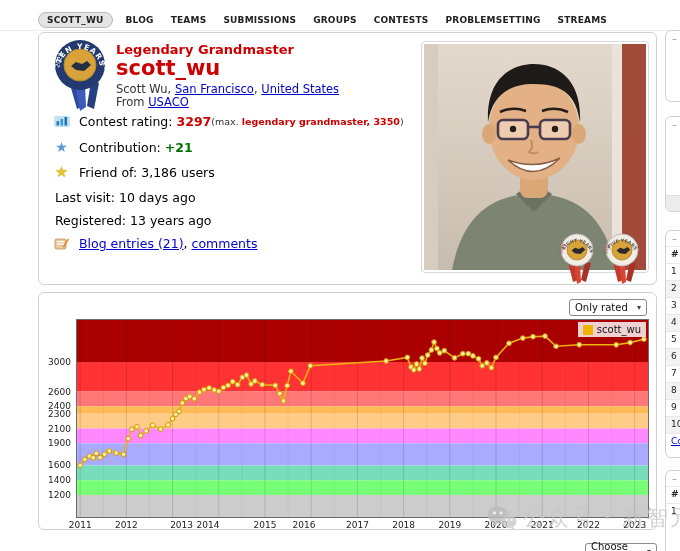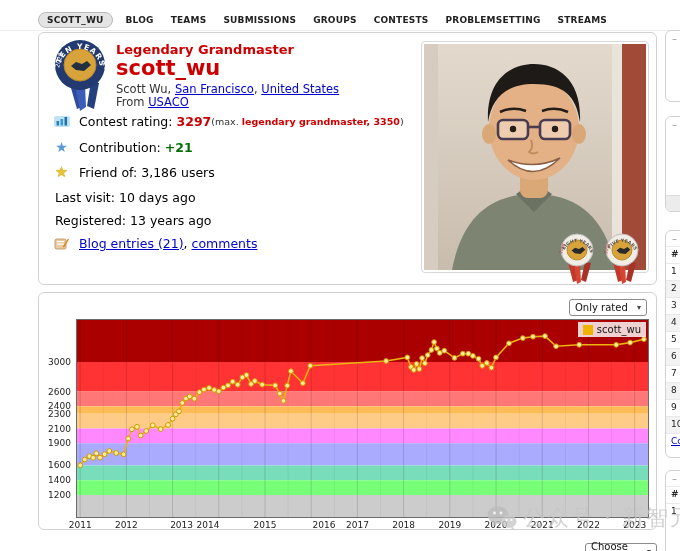--- a/index.html
+++ b/index.html
@@ -376,21 +376,21 @@
       <span>scott_wu</span>
     </div>
   </div>
 
   <div class="xlabels" id="xlabels">
       <div style="left: 4.15887px;">2011</div>
       <div style="left: 50.3685px;">2012</div>
       <div style="left: 96.5782px; margin-left: 9px;">2013</div>
       <div style="left: 132px;">2014</div>
       <div style="left: 188.998px;">2015</div>
-      <div style="left: 248px;">2016</div>
+      <div style="left: 228px;">2016</div>
       <div style="left: 281.417px;">2017</div>
       <div style="left: 327.627px;">2018</div>
       <div style="left: 373.836px;">2019</div>
       <div style="left: 420.046px;">2020</div>
       <div style="left: 466.256px; text-align: center;">2021</div>
       <div style="left: 512.465px;">2022</div>
       <div style="left: 558.675px;">2023</div>
     </div>
 </div>
 

